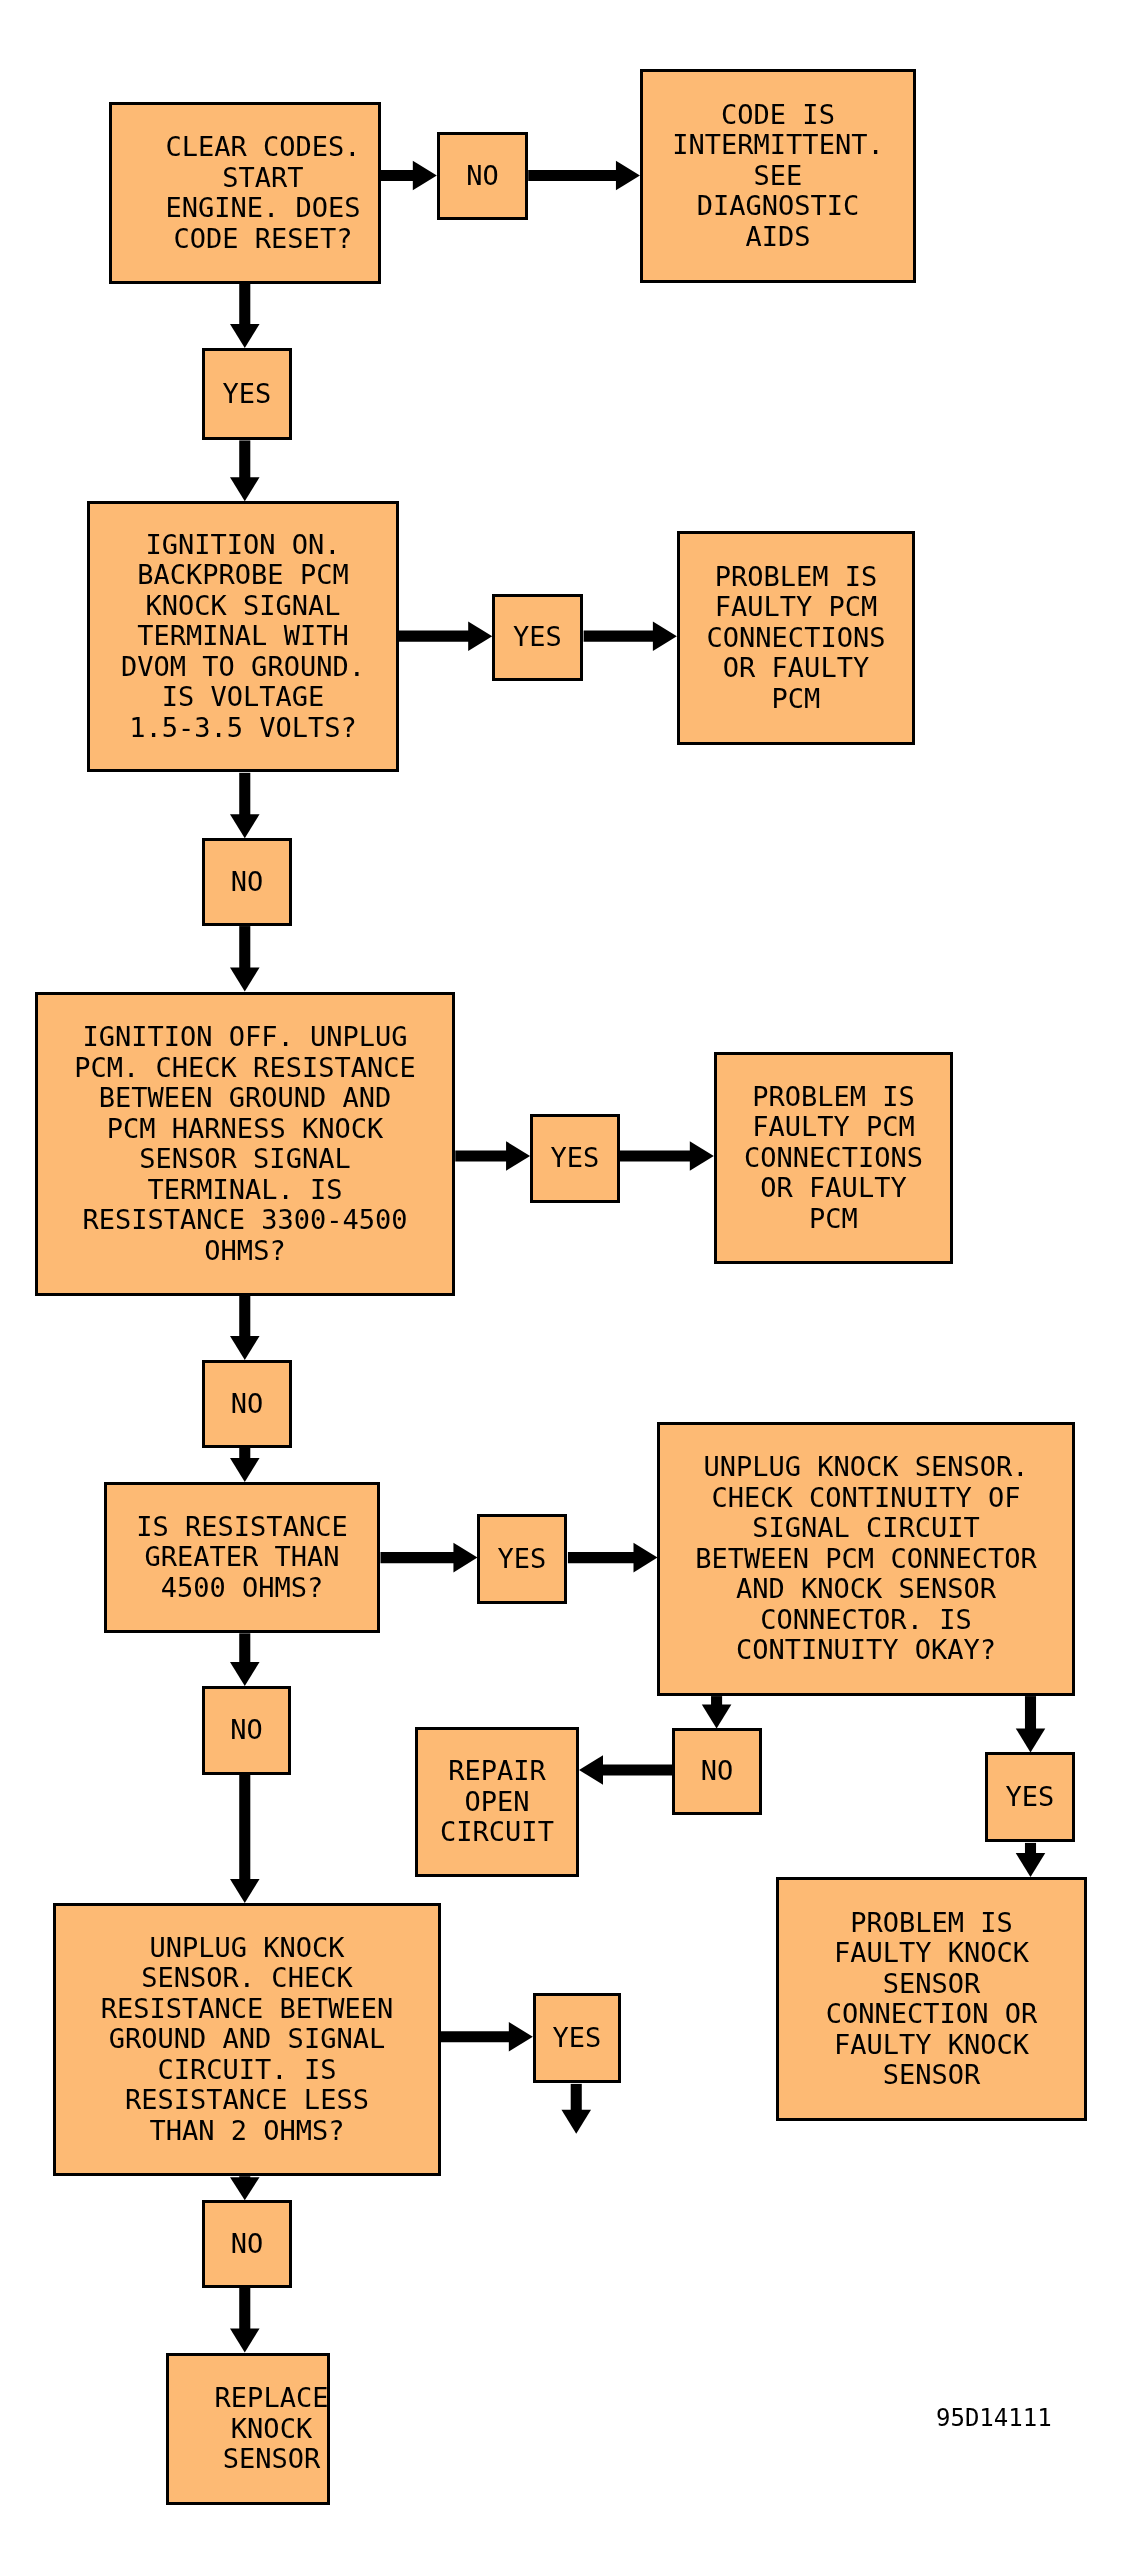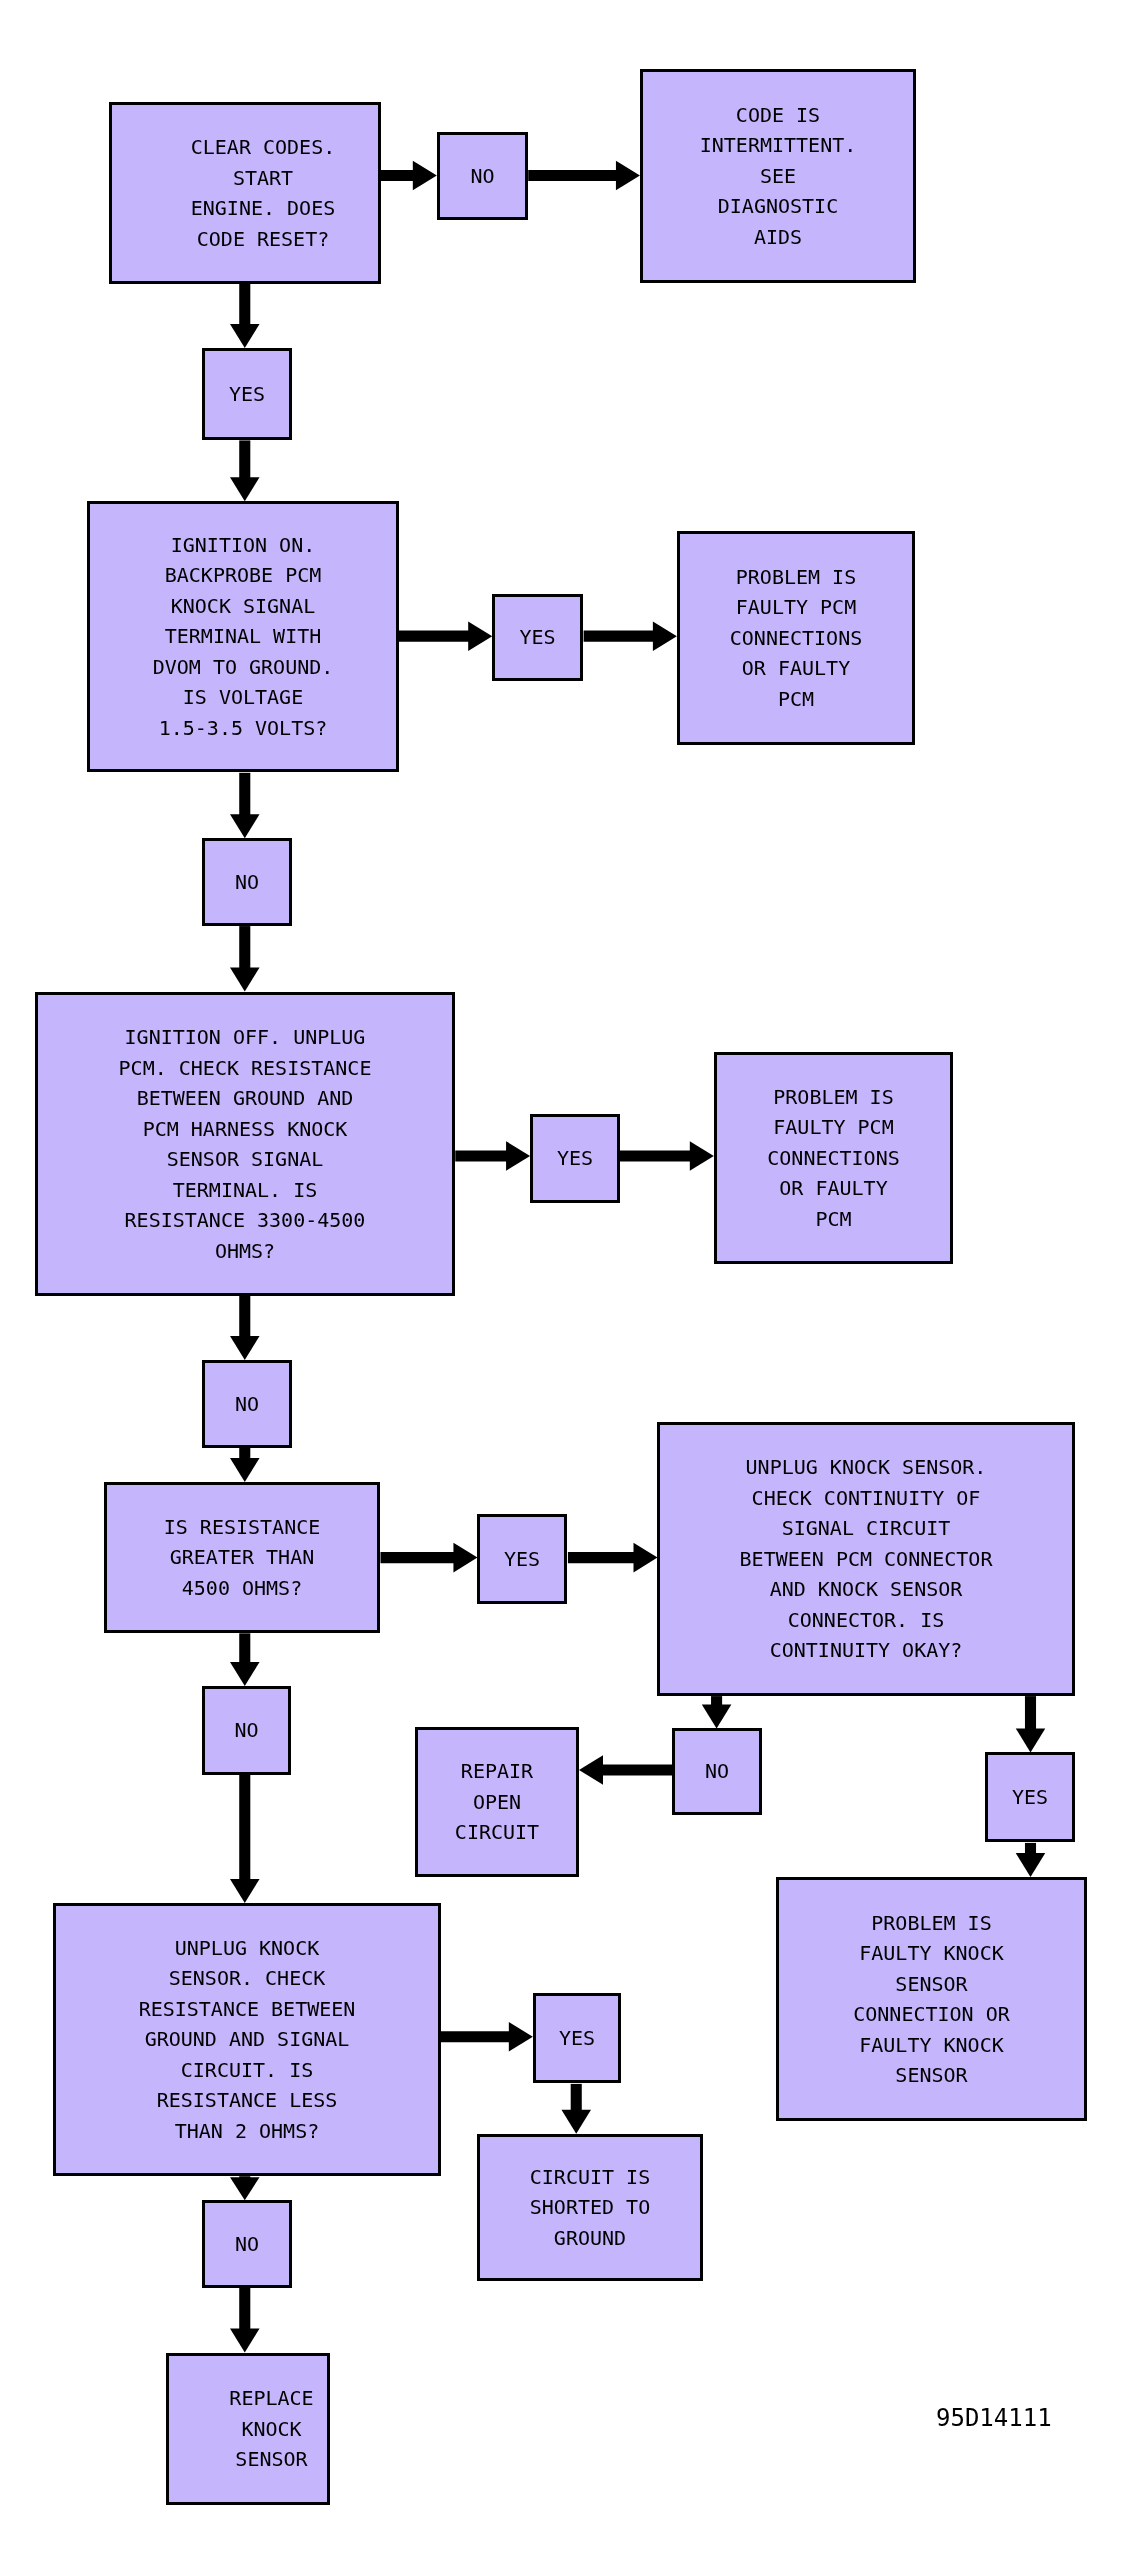--- a/index.html
+++ b/index.html
@@ -7,25 +7,25 @@
     position:relative;
     width:1122px;height:2576px;
     background:#ffffff;
     font-family:"DejaVu Sans Mono",monospace;
   }
   .arrows{position:absolute;left:0;top:0;}
   .node{
     position:absolute;
     box-sizing:border-box;
     border:3.7px solid #000000;
-    background:#c4b5fd;
+    background:#fdba74;
     display:flex;align-items:center;justify-content:center;
     text-align:center;
     color:#000000;
-    font-size:20px;line-height:30.5px;
+    font-size:27px;line-height:30.5px;
     white-space:pre-line;
   }
   .figcode{
     position:absolute;
     color:#000000;
     font-size:24px;line-height:30.5px;
     white-space:nowrap;
   }
 </style>
 </head>
@@ -205,23 +205,20 @@
 SENSOR</div>
 
   <div class="node" style="left:53px;top:1903px;width:388px;height:273px;">UNPLUG KNOCK
 SENSOR. CHECK
 RESISTANCE BETWEEN
 GROUND AND SIGNAL
 CIRCUIT. IS
 RESISTANCE LESS
 THAN 2 OHMS?</div>
   <div class="node" style="left:533px;top:1993px;width:88px;height:90px;">YES</div>
-  <div class="node" style="left:477px;top:2134px;width:226px;height:147px;">CIRCUIT IS
-SHORTED TO
-GROUND</div>
   <div class="node" style="left:202px;top:2200px;width:90px;height:88px;">NO</div>
   <div class="node" style="left:166px;top:2353px;width:164px;height:152px;padding-left:47px;">REPLACE
 KNOCK
 SENSOR</div>
 
   <div class="figcode" style="left:936px;top:2403px;">95D14111</div>
 
 </div>
 
 

